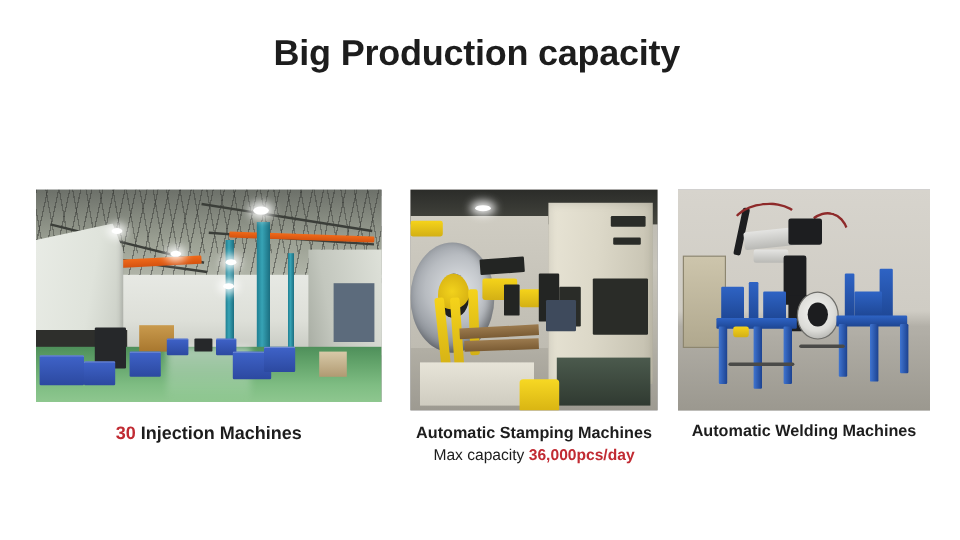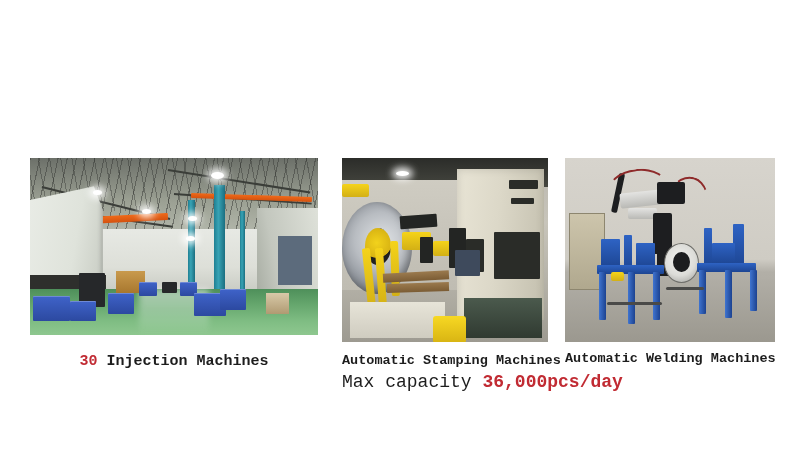--- a/index.html
+++ b/index.html
@@ -89,21 +89,20 @@
   .panels {
     position: absolute;
     left: 0;
     top: 158px;
     width: 800px;
     height: 250px;
   }
   .panel {
     position: absolute;
     top: 0;
-    font-family: Liberation Mono, monospace;
   }
   .panel-1 { left: 30px;  width: 288px; }
   .panel-2 { left: 342px; width: 206px; }
   .panel-3 { left: 565px; width: 210px; }
 
   .photo {
     position: relative;
     overflow: hidden;
     background: #888;
   }
@@ -124,21 +123,21 @@
     font-size: 15px;
     font-weight: 700;
     white-space: nowrap;
   }
   .panel-2 .cap-l1, .panel-3 .cap-l1 { font-size: 13.5px; }
   .cap-l2 {
     font-size: 15px;
     font-weight: 400;
     white-space: nowrap;
   }
-  .panel-2 .cap-l2, .panel-3 .cap-l2 { font-size: 18px; }
+  .panel-2 .cap-l2, .panel-3 .cap-l2 { font-size: 13px; }
   .cap-red {
     color: #c12b33;
     font-weight: 700;
   }
 
   
   .p1-sky {
     position: absolute; inset: 0;
     background: linear-gradient(#cfd3cf 0%, #d9dcd6 40%, #c9cdc6 60%, #b9bdb4 100%);
   }
@@ -341,20 +340,21 @@
     border-radius: 50%;
     background: transparent;
   }
 </style>
 </head>
 <body>
 
 <div class="header">
 
 
+  <div class="title-line1">Big Production capacity</div>
 
 </div>
 
 <div class="panels">
 
   <div class="panel panel-1">
     <div class="photo">
       <div class="p1-sky"></div>
       <div class="p1-roof"></div>
       <div class="p1-roof2"></div>

